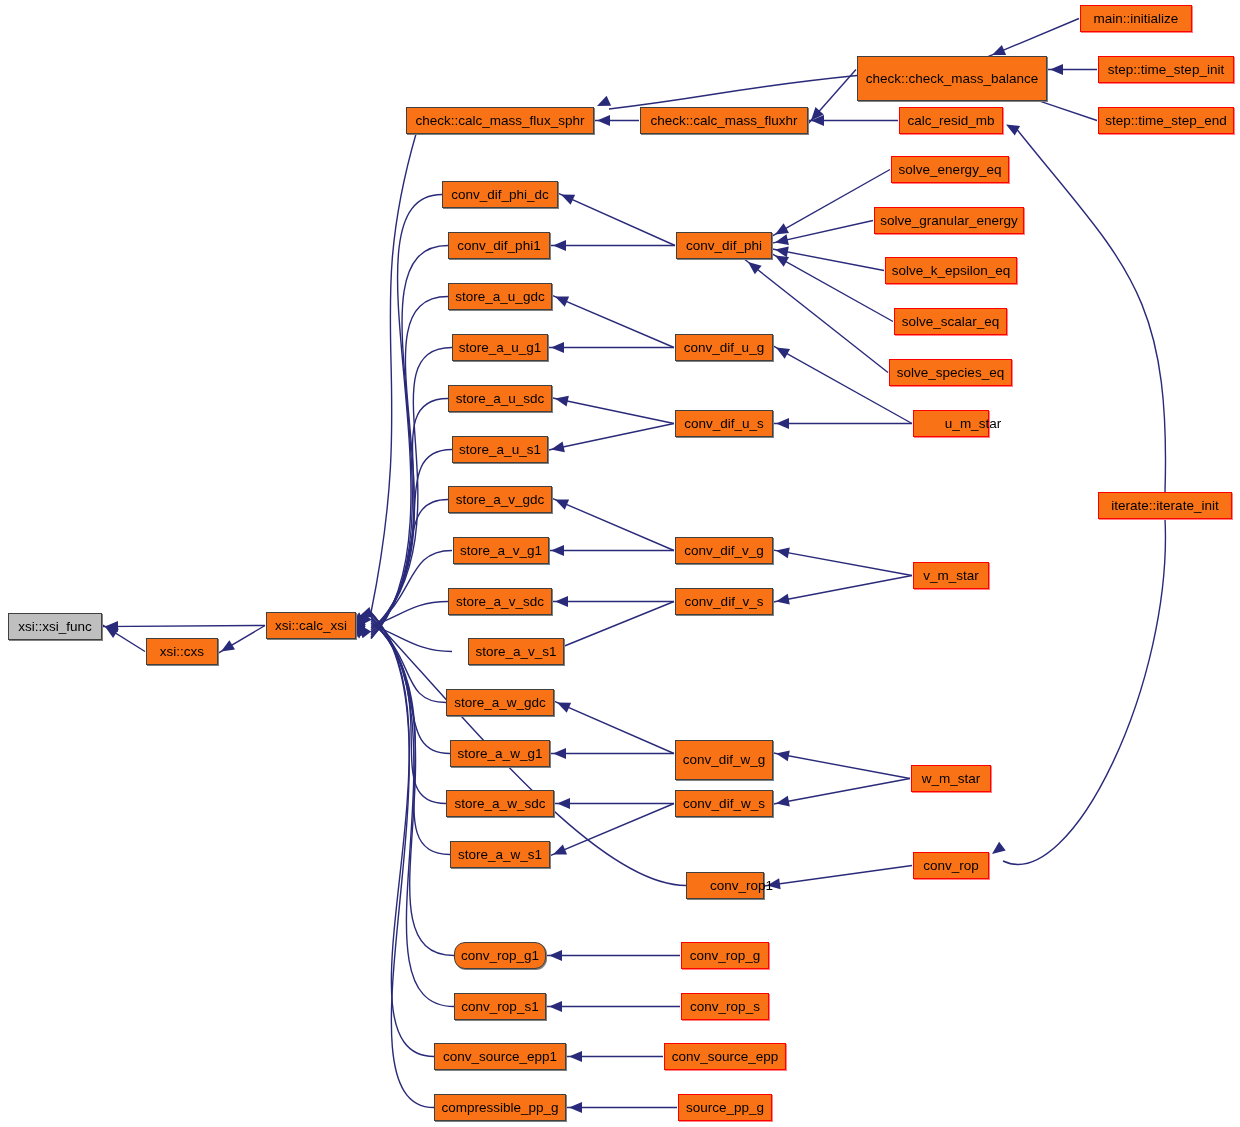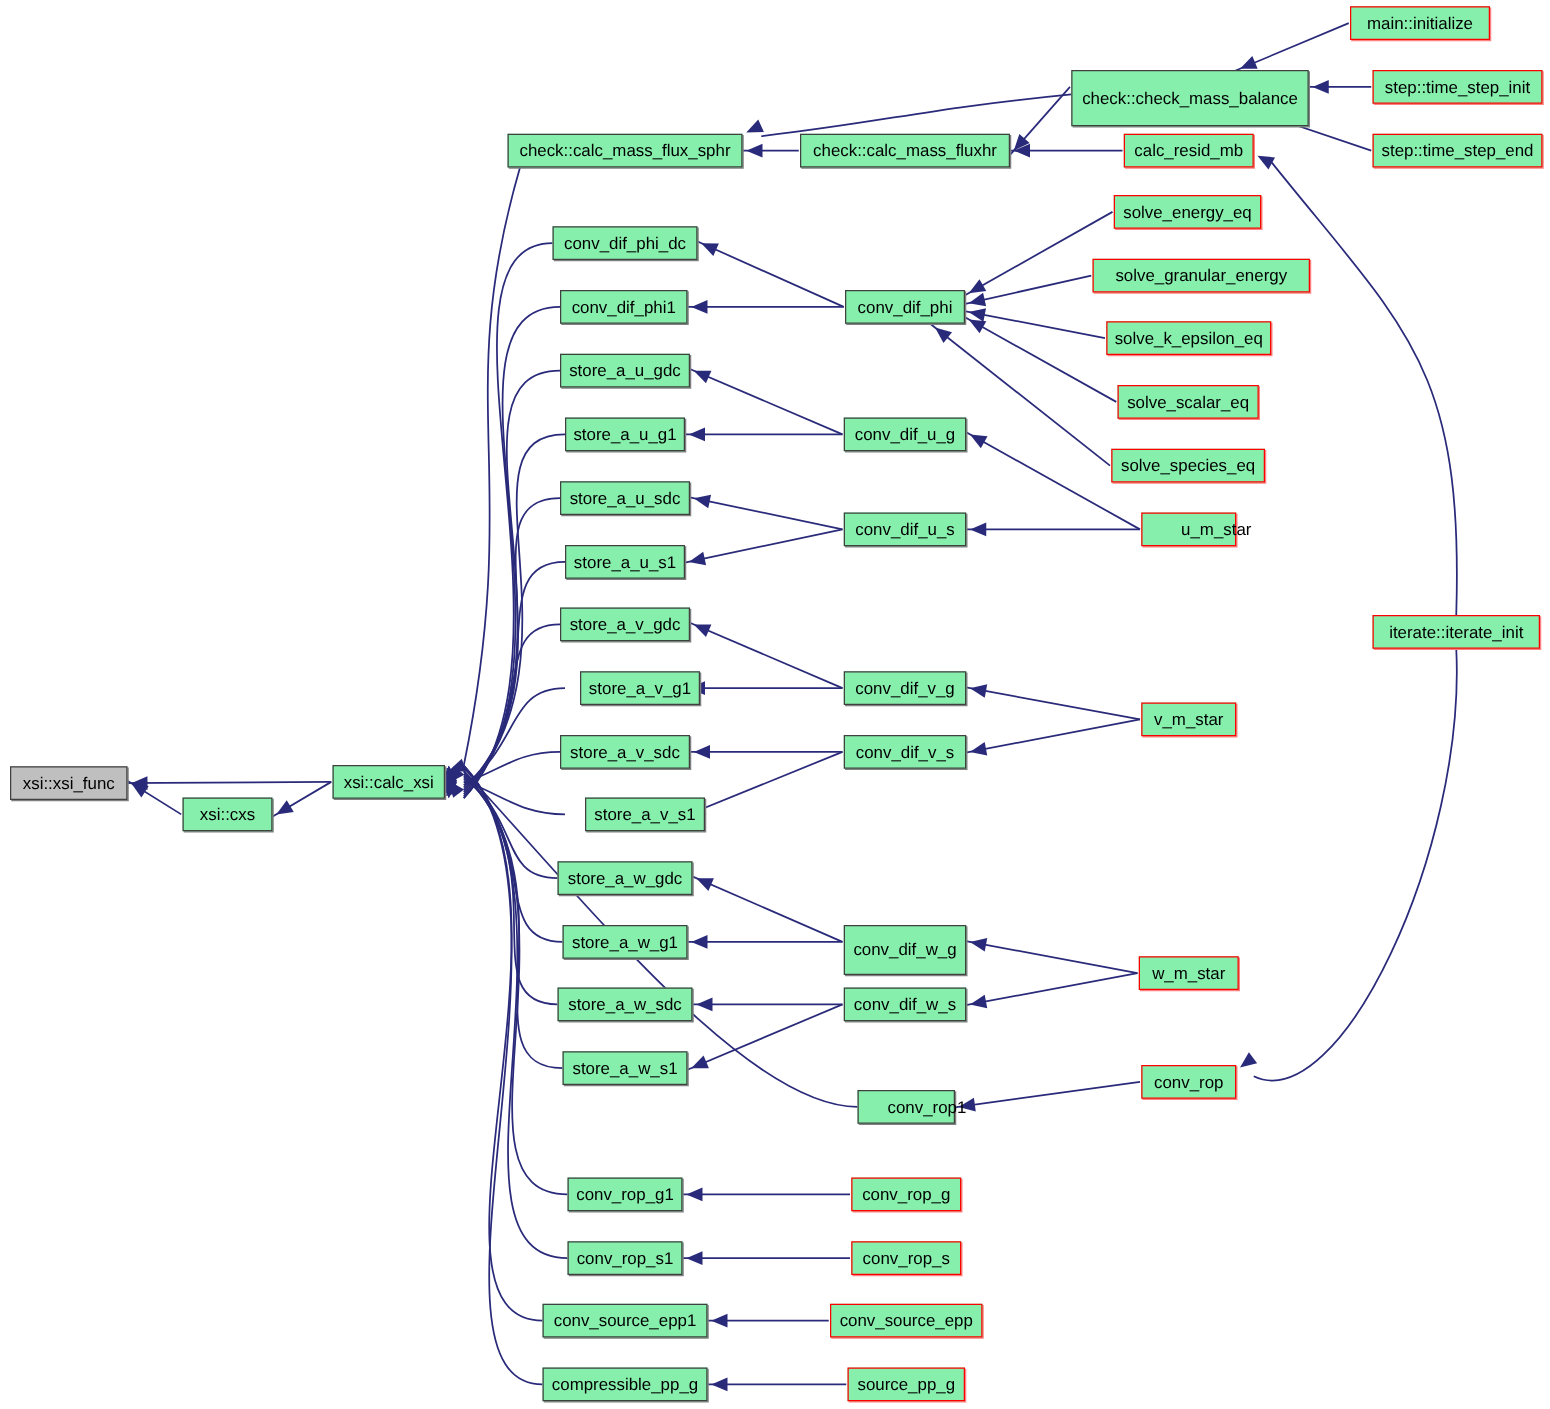--- a/index.html
+++ b/index.html
@@ -4,21 +4,21 @@
 <title>Call graph</title>
 <style>
   html,body{margin:0;padding:0;background:#ffffff;}
   body{font-family:"Liberation Sans","DejaVu Sans",sans-serif;}
   #graph{position:relative;width:1240px;height:1127px;background:#ffffff;overflow:hidden;}
   #edges{position:absolute;left:0;top:0;width:1240px;height:1127px;}
   .node{
     position:absolute;
     box-sizing:border-box;
     display:flex;align-items:center;justify-content:center;
-    background:#86efac;
+    background:#f97316;
     font-size:13.5px;
     line-height:1;
     color:#000000;
     white-space:nowrap;
     letter-spacing:0px;
     z-index:5;
   }
   .node.black{border:1px solid #404040;box-shadow:1px 1px 0 0 #808080;}
   .node.red{border:1px solid #ff0000;box-shadow:1px 1px 0 0 #ff8080;}
   .node.cur{background:#bfbfbf;border:1px solid #404040;box-shadow:1px 1px 0 0 #808080;}
@@ -193,21 +193,21 @@
       </div>
       <div class="node black" style="left: 448px; top: 232px; width: 102px; height: 27px;">
         <span>conv_dif_phi1</span>
       </div>
       <div class="node black" style="left: 676px; top: 232px; width: 96px; height: 27px;">
         <span>conv_dif_phi</span>
       </div>
       <div class="node red" style="left: 891px; top: 156px; width: 118px; height: 27px;">
         <span>solve_energy_eq</span>
       </div>
-      <div class="node red" style="left: 874px; top: 207px; width: 174px; height: 27px;">
+      <div class="node red" style="left: 874px; top: 207px; width: 150px; height: 27px;">
         <span>solve_granular_energy</span>
       </div>
       <div class="node red" style="left: 885px; top: 257px; width: 132px; height: 27px;">
         <span>solve_k_epsilon_eq</span>
       </div>
       <div class="node red" style="left: 894px; top: 308px; width: 113px; height: 27px;">
         <span>solve_scalar_eq</span>
       </div>
       <div class="node red" style="left: 889px; top: 359px; width: 123px; height: 27px;">
         <span>solve_species_eq</span>
@@ -229,21 +229,21 @@
       </div>
       <div class="node black" style="left: 675px; top: 410px; width: 98px; height: 27px;">
         <span>conv_dif_u_s</span>
       </div>
       <div class="node red" style="left: 913px; top: 410px; width: 76px; height: 27px; padding-left: 44px;">
         <span>u_m_star</span>
       </div>
       <div class="node black" style="left: 448px; top: 486px; width: 104px; height: 27px;">
         <span>store_a_v_gdc</span>
       </div>
-      <div class="node black" style="left: 464px; top: 537px; width: 96px; height: 27px;">
+      <div class="node black" style="left: 453px; top: 537px; width: 96px; height: 27px;">
         <span>store_a_v_g1</span>
       </div>
       <div class="node black" style="left: 448px; top: 588px; width: 104px; height: 27px;">
         <span>store_a_v_sdc</span>
       </div>
       <div class="node black" style="left: 452px; top: 638px; width: 96px; height: 27px; margin-left: 16px;">
         <span>store_a_v_s1</span>
       </div>
       <div class="node black" style="left: 675px; top: 537px; width: 98px; height: 27px;">
         <span>conv_dif_v_g</span>
@@ -274,21 +274,21 @@
       </div>
       <div class="node red" style="left: 911px; top: 765px; width: 80px; height: 27px;">
         <span>w_m_star</span>
       </div>
       <div class="node black" style="left: 686px; top: 872px; width: 78px; height: 27px; padding-left: 33px;">
         <span>conv_rop1</span>
       </div>
       <div class="node red" style="left: 913px; top: 852px; width: 76px; height: 27px;">
         <span>conv_rop</span>
       </div>
-      <div class="node black" style="left: 454px; top: 942px; width: 92px; height: 27px;">
+      <div class="node black" style="left: 454px; top: 942px; width: 92px; height: 27px; border-radius: 11px;">
         <span>conv_rop_g1</span>
       </div>
       <div class="node red" style="left: 681px; top: 942px; width: 88px; height: 27px;">
         <span>conv_rop_g</span>
       </div>
       <div class="node black" style="left: 454px; top: 993px; width: 92px; height: 27px;">
         <span>conv_rop_s1</span>
       </div>
       <div class="node red" style="left: 681px; top: 993px; width: 88px; height: 27px;">
         <span>conv_rop_s</span>

